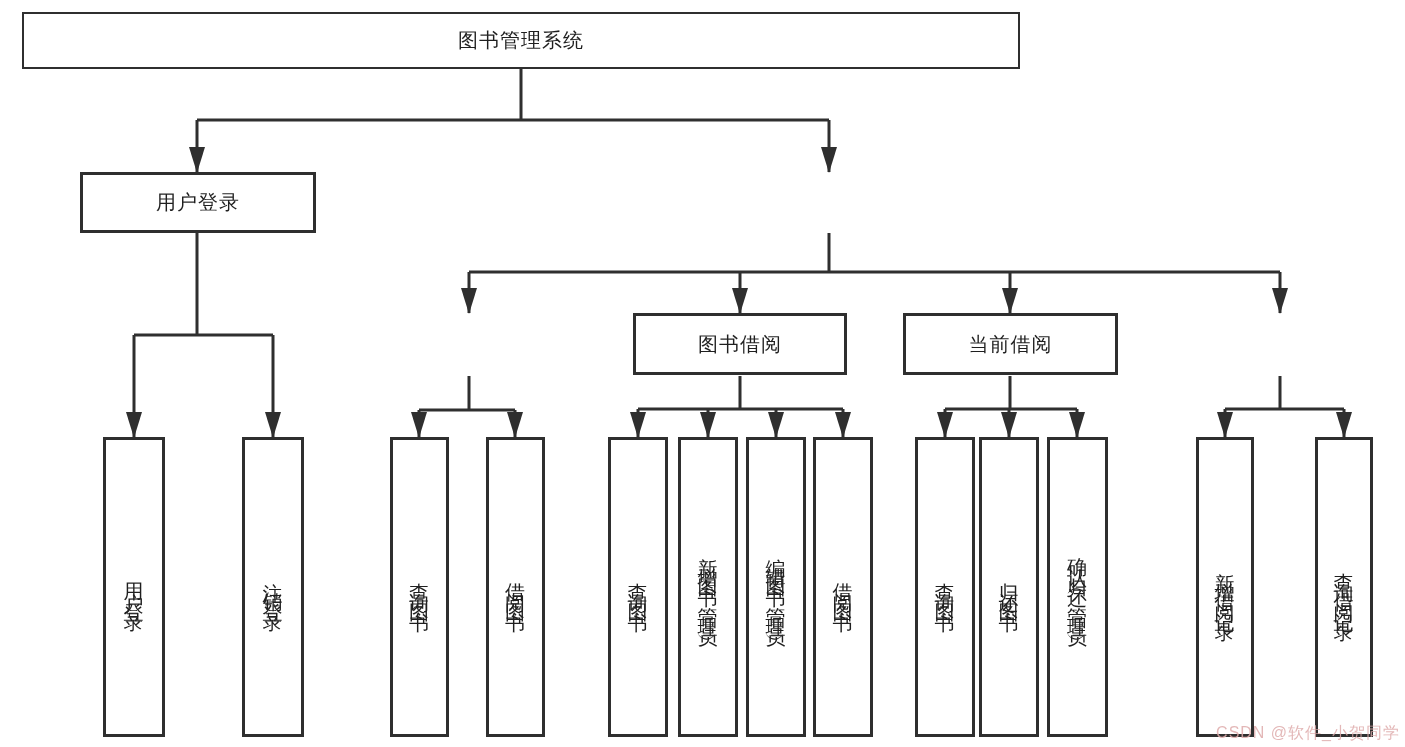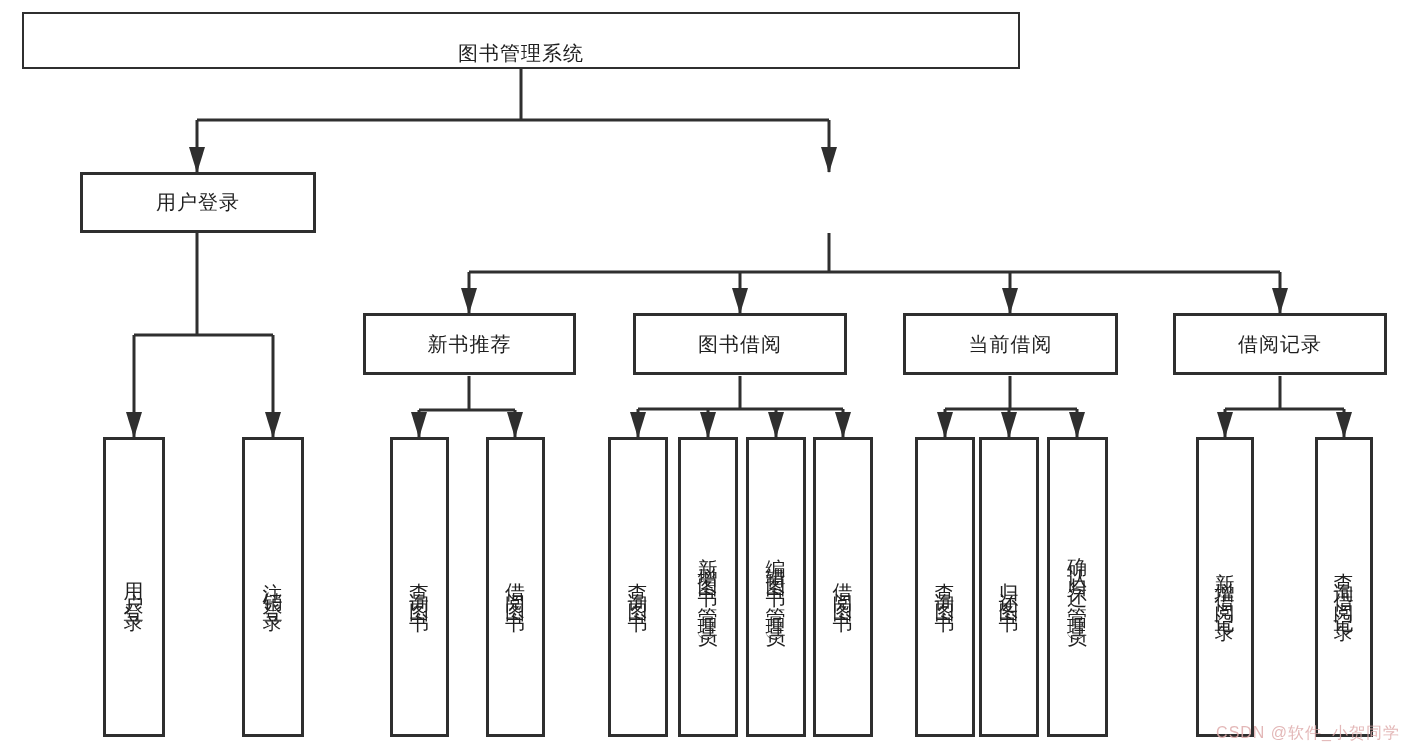--- a/index.html
+++ b/index.html
@@ -22,21 +22,21 @@
     box-sizing:border-box;
     background:#ffffff;
     border:3px solid var(--line);
     display:flex;
     align-items:center;
     justify-content:center;
     font-size:20px;
     color:#1f1f1f;
     letter-spacing:1px;
   }
-  .node.root{border-width:2px;align-items:flex-end;}
+  .node.root{border-width:2px;}
   .vnode span{
     writing-mode:vertical-rl;
     text-orientation:mixed;
     letter-spacing:10px;
     line-height:1;
     white-space:nowrap;
   }
   .watermark{
     position:absolute;
     right:5px;
@@ -109,31 +109,25 @@
   </svg>
 
   <div class="node root" style="left:22px;top:12px;width:998px;height:57px">
     <span>图书管理系统</span>
   </div>
 
   <div class="node" style="left:80px;top:172px;width:236px;height:61px">
     <span>用户登录</span>
   </div>
 
-  <div class="node" style="left:363px;top:313px;width:213px;height:62px">
-    <span>新书推荐</span>
-  </div>
   <div class="node" style="left:633px;top:313px;width:214px;height:62px">
     <span>图书借阅</span>
   </div>
   <div class="node" style="left:903px;top:313px;width:215px;height:62px">
     <span>当前借阅</span>
-  </div>
-  <div class="node" style="left:1173px;top:313px;width:214px;height:62px">
-    <span>借阅记录</span>
   </div>
 
   <div class="node vnode" style="left:103px;top:437px;width:62px;height:300px">
     <span>用户登录</span>
   </div>
   <div class="node vnode" style="left:242px;top:437px;width:62px;height:300px">
     <span>注销登录</span>
   </div>
 
   <div class="node vnode" style="left:390px;top:437px;width:59px;height:300px">

